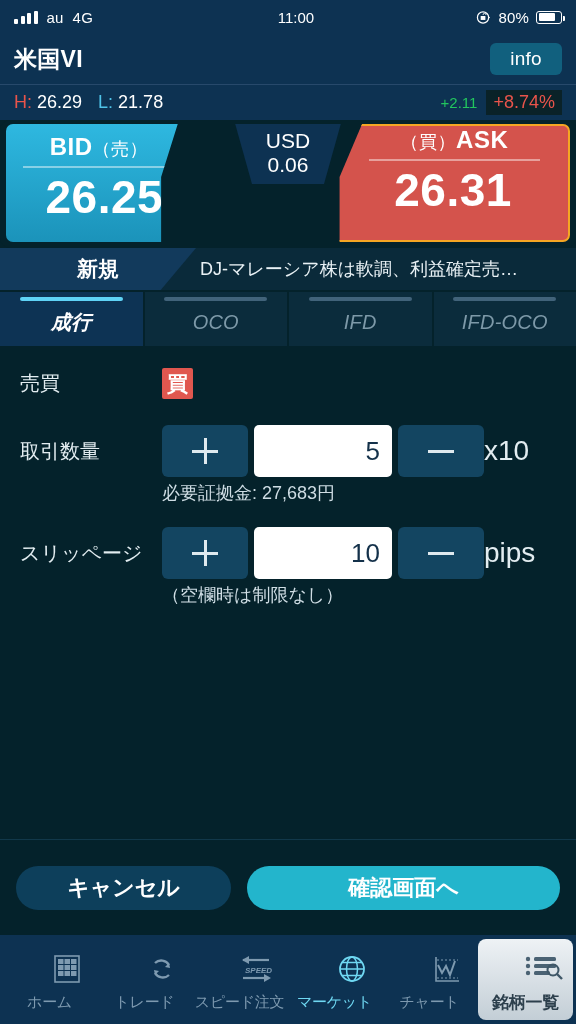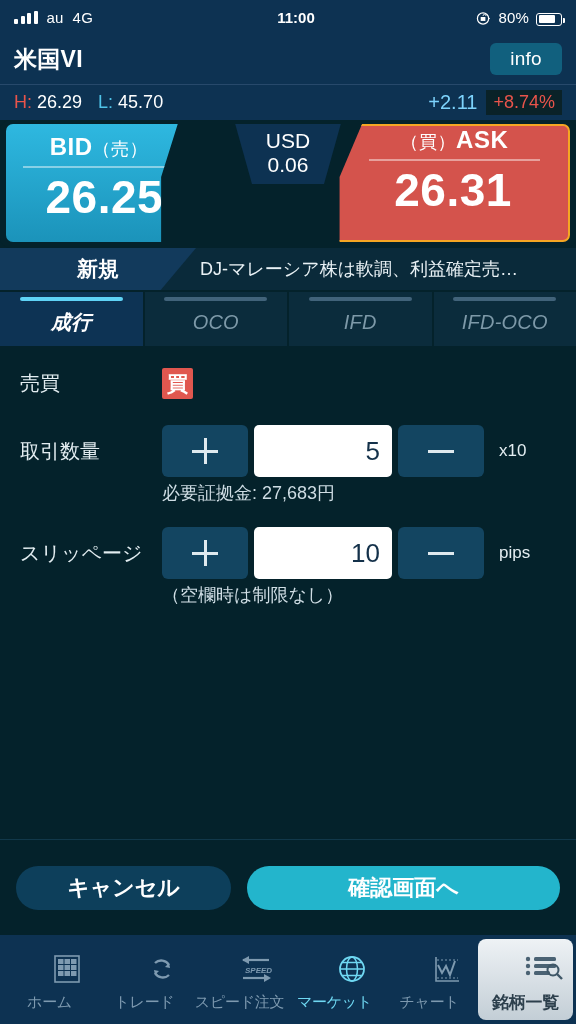--- a/index.html
+++ b/index.html
@@ -20,43 +20,43 @@
     position:relative;
   }
   .sb-left { display:flex; align-items:center; gap:9px; }
   .bars { display:flex; align-items:flex-end; gap:2.5px; height:13px; }
   .bars i { width:4px; background:#fff; border-radius:1px; display:block; }
   .bars i:nth-child(1){height:5px;} .bars i:nth-child(2){height:8px;}
   .bars i:nth-child(3){height:11px;} .bars i:nth-child(4){height:13px;}
   .sb-text { font-size:15px; color:#fff; letter-spacing:.2px; }
   .sb-time {
     position:absolute; left:16px; right:0; text-align:center;
-    font-size:15px; font-weight:bold; color:#fff; pointer-events:none;
-  }
-  .sb-right { margin-left:auto; display:flex; align-items:flex-end; gap:7px; }
+    font-size:15px; font-weight:normal; color:#fff; pointer-events:none;
+  }
+  .sb-right { margin-left:auto; display:flex; align-items:center; gap:7px; }
   .rotlock { width:15px; height:15px; }
   .battery { width:26px; height:13px; border:1.4px solid #fff; border-radius:3px; padding:1.5px; position:relative; }
   .battery::after { content:""; position:absolute; right:-4px; top:4px; width:2px; height:5px; background:#fff; border-radius:0 1px 1px 0; }
   .battery > span { display:block; height:100%; background:#fff; border-radius:1px; }
 
   
   .header { background:#0d3252; flex:0 0 50px; display:flex; align-items:center; padding:0 14px; }
   .symbol { font-size:23px; font-weight:bold; letter-spacing:.3px; }
   .info-btn {
     margin-left:auto; background:#11607e; color:#fff; font-size:19px;
     padding:5px 20px; border-radius:6px; border:none; letter-spacing:.3px;
   }
   .hl-bar {
     background:#0d3252; flex:0 0 36px; display:flex; align-items:center;
     padding:0 14px; border-top:1px solid #27496b; font-size:18px;
   }
   .hl-h { color:#e8544b; } .hl-l { color:#4fc3e8; }
   .hl-val { color:#fff; margin-right:16px; }
   .chg { margin-left:auto; display:flex; align-items:center; gap:9px; }
-  .chg-abs { color:#7dd3fc; font-size:20px; }
+  .chg-abs { color:#22c55e; font-size:15px; }
   .chg-pct { color:#e8544b; font-size:18px; background:#0a2228; padding:2px 7px; }
 
   
   .quote { flex:0 0 128px; background:#04222b; position:relative; padding:4px 6px 6px; display:flex;border-radius:10px; }
   .bid, .ask { flex:1; position:relative; }
   .bid {
     background:linear-gradient(180deg,#2eb8e0 0%,#1b93ba 100%);
     border-radius:7px 7px 7px 7px;
     clip-path:polygon(0 0, 62% 0, 56% 45%, 56% 100%, 0 100%);
     margin-right:3px;
@@ -119,21 +119,21 @@
     width:86px; height:52px; background:#134561; border:none; border-radius:6px;
     color:#dfe9ee; font-size:30px; display:flex; align-items:center; justify-content:center;
   }
   .sbtn .glyph { display:block; width:26px; height:3px; background:#dfe9ee; position:relative; }
   .sbtn.plus .glyph::after { content:""; position:absolute; left:11.5px; top:-11.5px; width:3px; height:26px; background:#dfe9ee; }
   .qinput {
     width:138px; height:52px; background:#fff; border:none; border-radius:5px;
     text-align:right; padding-right:12px; font-size:26px; color:#14314a;
     font-family:"Liberation Sans",sans-serif;
   }
-  .unit { font-size:17px; color:#e3edf1; margin-left:15px; }
+  .unit { font-size:28px; color:#e3edf1; margin-left:0; }
   .subnote { padding-left:162px; font-size:18px; color:#cfdde4; margin:2px 0 22px; }
 
   
   .actions { flex:0 0 96px; background:#04222b; border-top:1px solid #11384a; display:flex; align-items:center; gap:16px; padding:0 16px; }
   .btn-cancel, .btn-confirm { height:44px; border:none; border-radius:30px; font-size:22px; font-weight:bold; color:#fff; }
   .btn-cancel { flex:0 0 215px; background:#0d3f5b; }
   .btn-confirm { flex:1; background:#23b5cc; }
 
   
   .nav { flex:0 0 89px; background:#0d3252; display:flex; align-items:stretch; padding:3px 2px 2px; }
@@ -180,21 +180,21 @@
 
   <div class="header">
     <div class="symbol">米国VI</div>
     <button class="info-btn">info</button>
   </div>
 
   <div class="hl-bar">
     <span class="hl-h">H:</span>&nbsp;
     <span class="hl-val">26.29</span>
     <span class="hl-l">L:</span>&nbsp;
-    <span class="hl-val">45.70</span>
+    <span class="hl-val">21.78</span>
     <div class="chg">
       <span class="chg-abs">+2.11</span>
       <span class="chg-pct">+8.74%</span>
     </div>
   </div>
 
   <div class="quote">
     <div class="bid">
       <div class="bid-inner">
         <div class="q-label">

